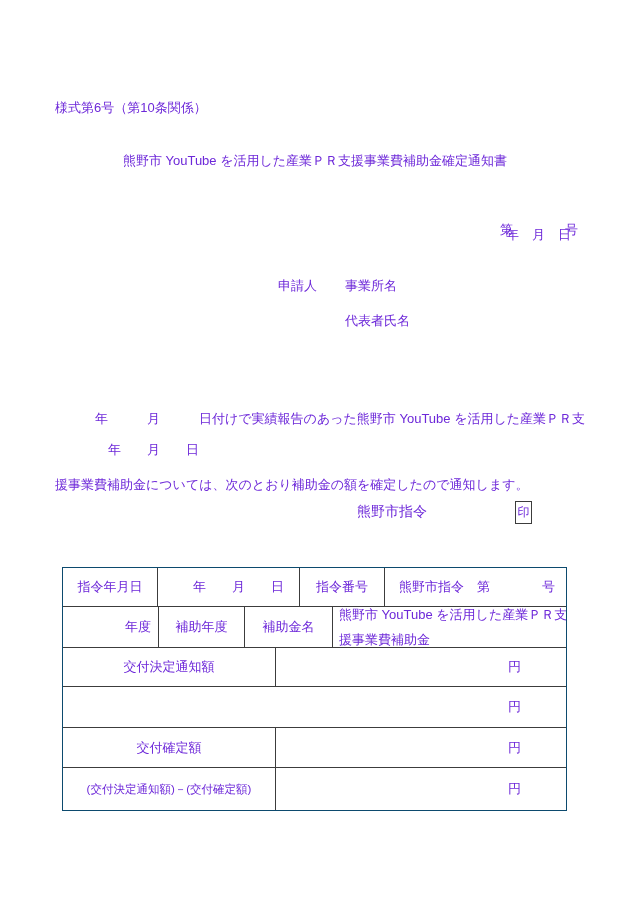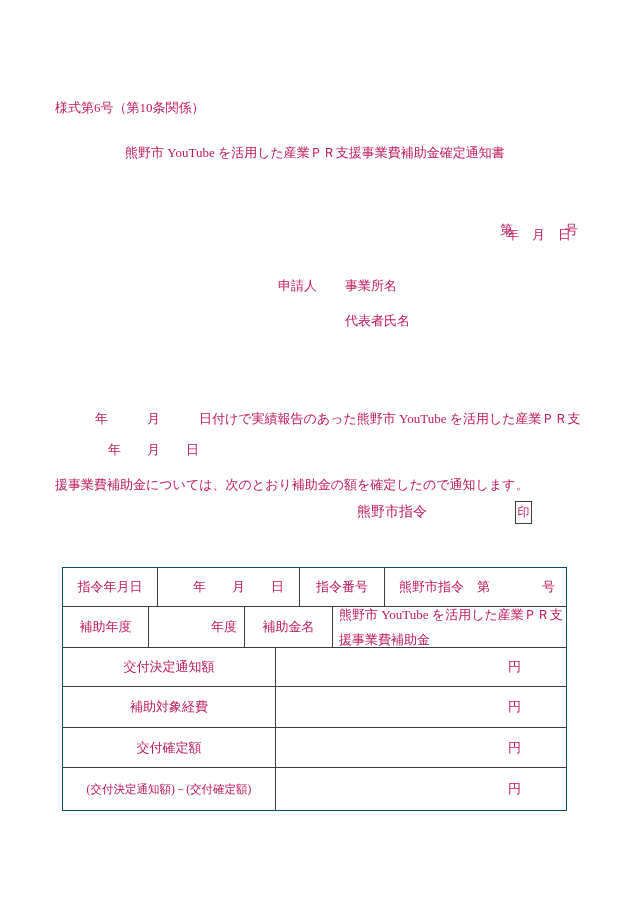--- a/index.html
+++ b/index.html
@@ -1,28 +1,28 @@
 <!DOCTYPE html>
 <html lang="ja"><head>
 <meta charset="utf-8">
 <style>
   html,body{margin:0;padding:0;background:#e8e8e8;}
   .page{
     position:relative;
     width:630px;height:903px;
     margin:0 auto;
     background:#ffffff;
-    font-family:Liberation Serif, serif;
-    color:#be185d;
+    font-family:Liberation Sans, sans-serif;
+    color:#6d28d9;
     font-size:13px;
     overflow:hidden;
   }
   .abs{position:absolute;white-space:pre;}
   .form-number{left:55px;top:99px;}
-  .doc-title{left:0;top:144px;width:630px;text-align:center;white-space:pre;}
+  .doc-title{left:0;top:152px;width:630px;text-align:center;white-space:pre;}
   .doc-number{top:221px;right:52px;text-align:center;}
   .doc-date{top:226px;right:59px;text-align:right;}
   .applicant{left:278px;top:277px;}
   .business-name{left:345px;top:277px;}
   .representative{left:345px;top:312px;}
   .body-text{left:55px;top:364px;width:530px;line-height:22px;}
   .body-line1{padding-left:40px;white-space:pre;}
   .body-line2{white-space:pre;}
   .issue-date{left:108px;top:441px;}
   .mayor{left:357px;top:503px;font-size:14px;}
@@ -96,34 +96,33 @@
   <div class="abs seal">印</div>
 
   <div class="doc-table">
     <div class="trow r1">
       <div class="tc w1a">指令年月日</div>
       <div class="tc w1b">年　　月　　日</div>
       <div class="tc w1c">指令番号</div>
       <div class="tc w1d last">熊野市指令　第　　　　号</div>
     </div>
     <div class="trow r2">
+      <div class="tc w2b">年度</div>
       <div class="tc w2a">補助年度</div>
-      <div class="tc w2b">年度</div>
       <div class="tc w2c">補助金名</div>
       <div class="tc w2d last">
         <div>熊野市 YouTube を活用した産業ＰＲ支</div>
         <div>援事業費補助金</div>
       </div>
     </div>
     <div class="trow r3">
       <div class="tc wlab">交付決定通知額</div>
       <div class="tc wval last">円</div>
     </div>
     <div class="trow r4">
-      <div class="tc wlab">補助対象経費</div>
       <div class="tc wval last">円</div>
     </div>
     <div class="trow r5">
       <div class="tc wlab">交付確定額</div>
       <div class="tc wval last">円</div>
     </div>
     <div class="trow r6">
       <div class="tc wlab">(交付決定通知額)－(交付確定額)</div>
       <div class="tc wval last">円</div>
     </div>

